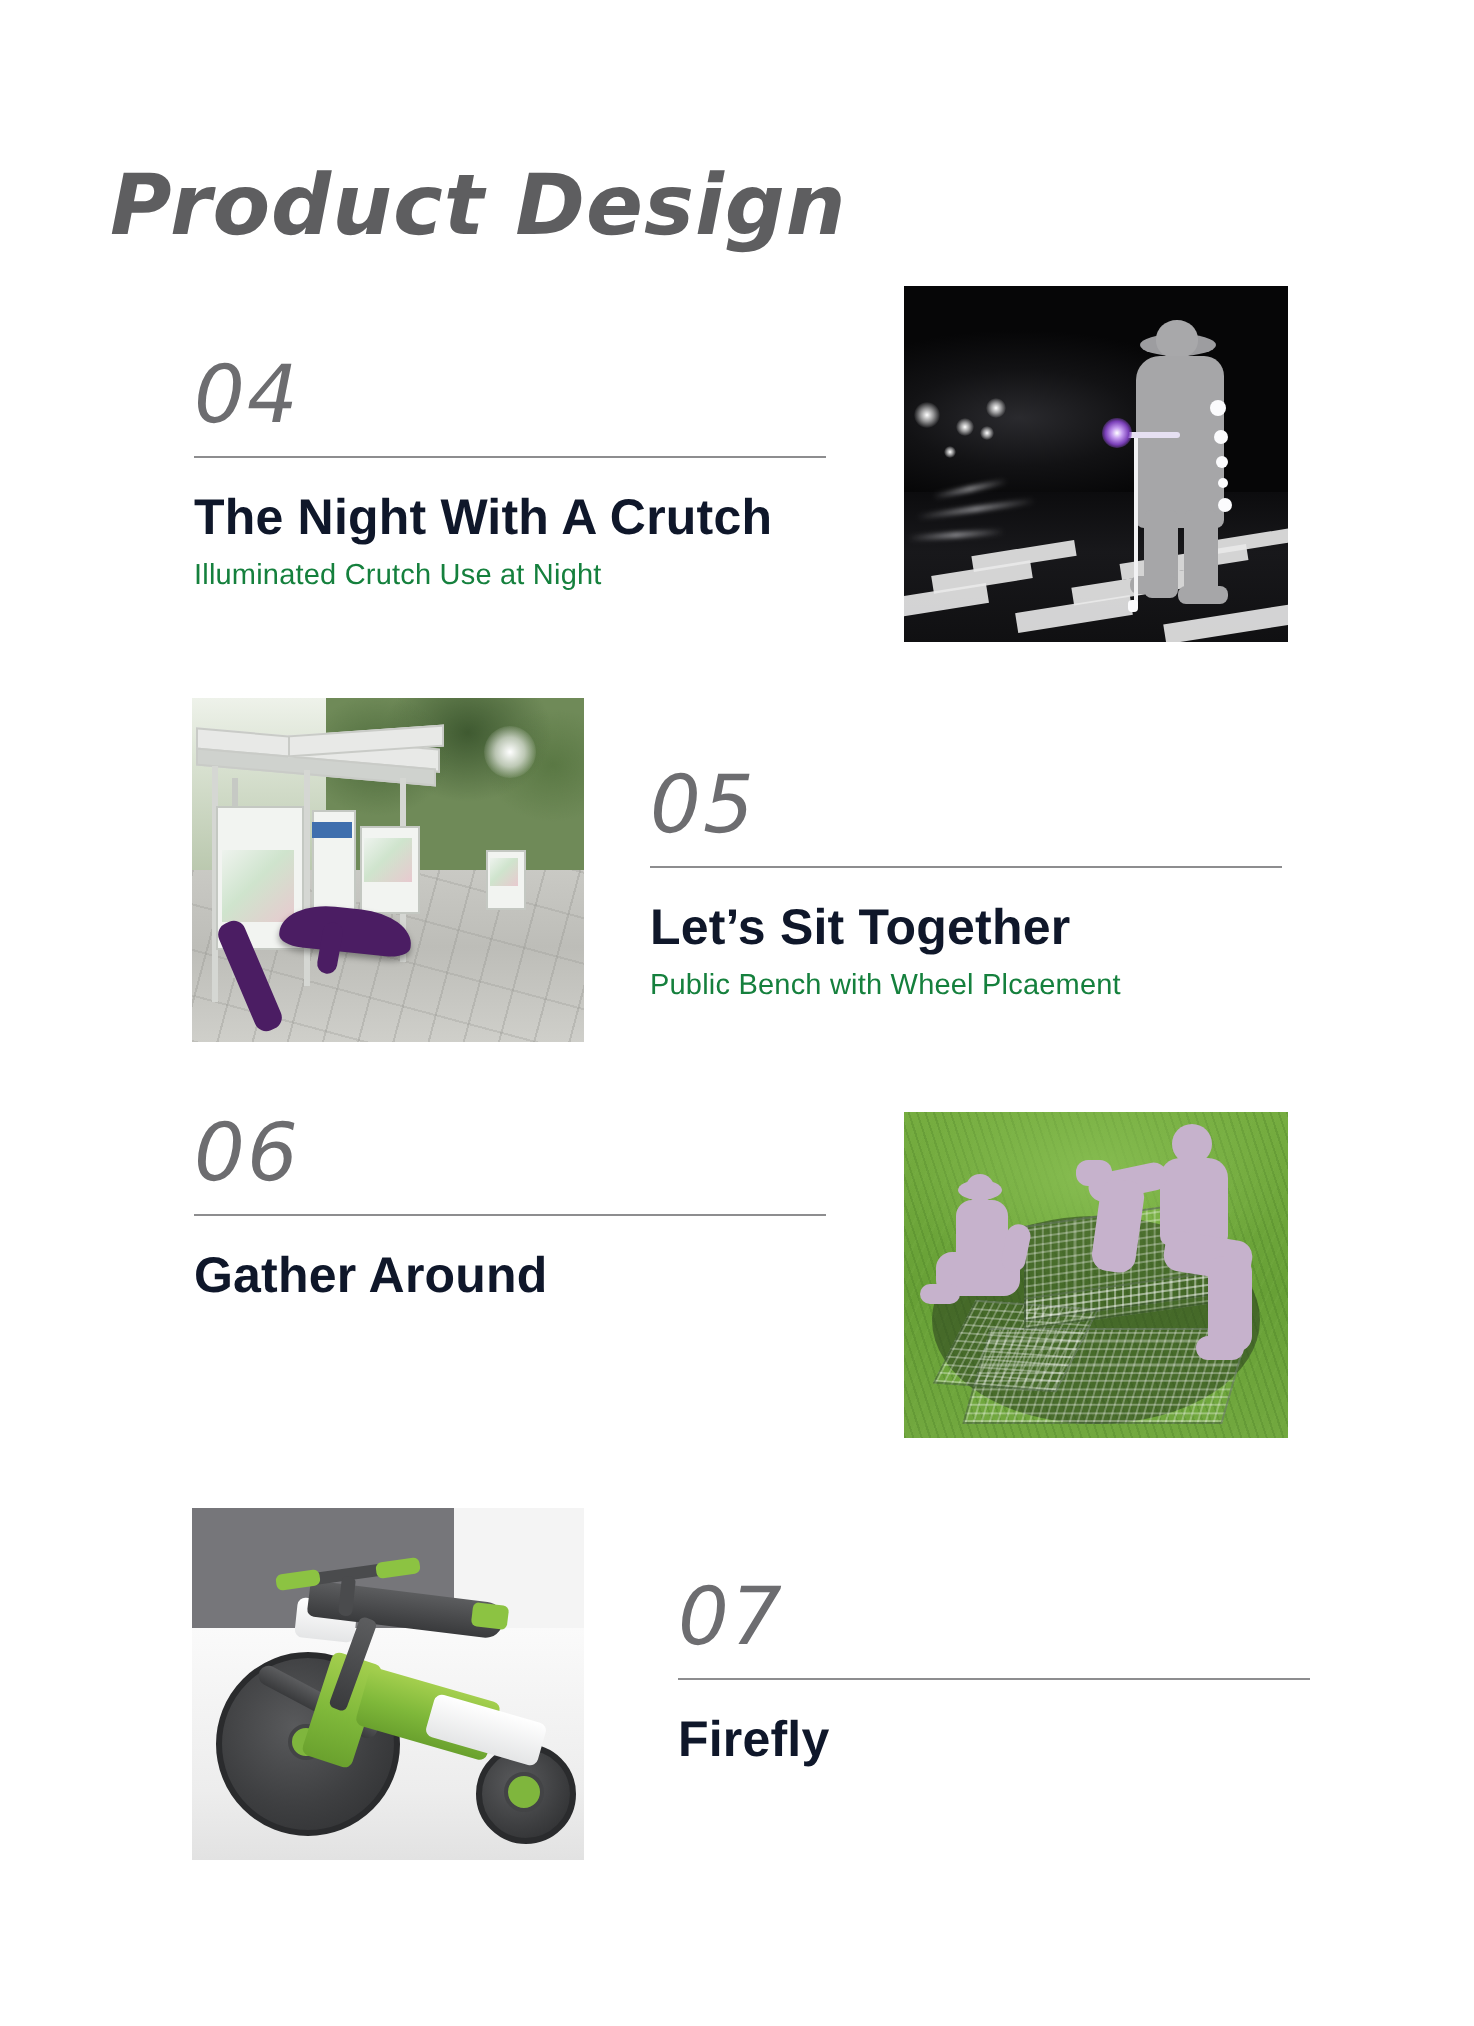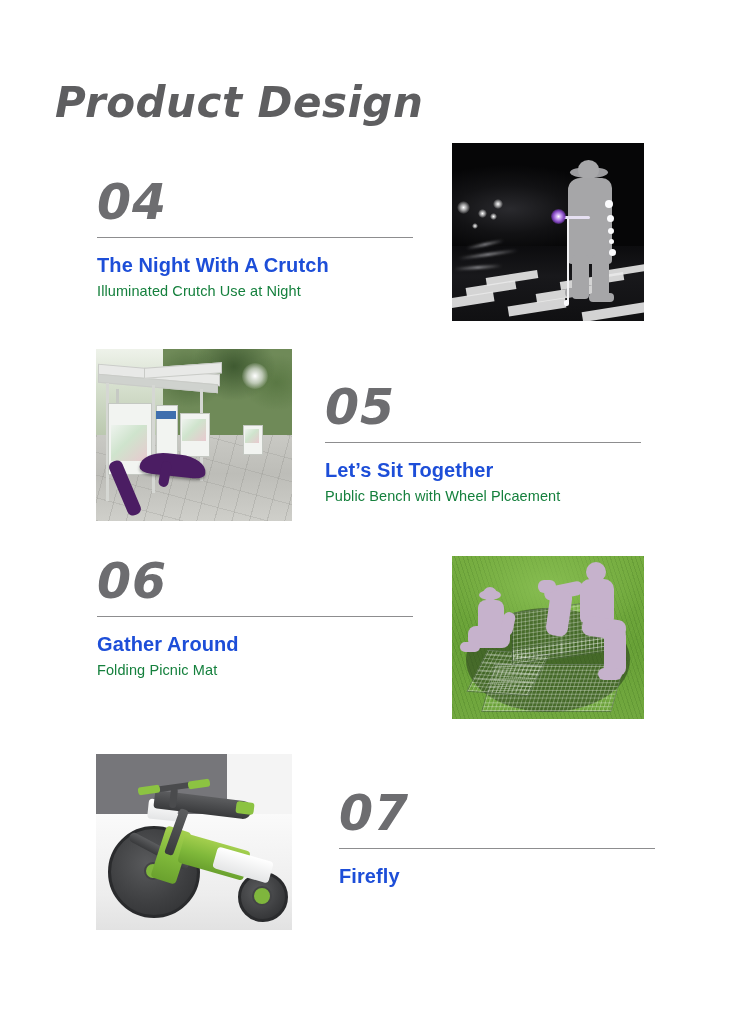--- a/index.html
+++ b/index.html
@@ -39,39 +39,39 @@
 
   
   .entry {
     position: absolute;
   }
   .entry-text {
     position: absolute;
     width: 320px;
   }
   .entry-number {
-    font-size: 49px;
+    font-size: 40px;
     font-style: italic;
-    font-weight: 700;
+    font-weight: 400;
     color: #6d6d70;
     line-height: 1.0;
     letter-spacing: 1px;
     font-family: "DejaVu Sans", "Liberation Sans", sans-serif;
   }
   .entry-rule {
     margin-top: 10px;
     width: 316px;
     height: 1px;
     background: #8d8d8f;
   }
   .entry-title {
     margin-top: 16px;
-    font-size: 20px;
+    font-size: 25px;
     font-weight: bold;
-    color: #1d4ed8;
+    color: #0f172a;
     letter-spacing: 0.1px;
     white-space: nowrap;
   }
   .entry-sub {
     margin-top: 6px;
     font-size: 14.5px;
     font-weight: 400;
     color: #15803d;
     letter-spacing: 0.1px;
     white-space: nowrap;
@@ -404,21 +404,20 @@
       <div class="pm-fig" style="left:96px;  top:34px; width:22px; height:46px; border-radius:8px; transform:rotate(8deg);"></div>
       <div class="pm-fig" style="left:130px; top:62px; width:44px; height:20px; border-radius:8px; transform:rotate(9deg);"></div>
       <div class="pm-fig" style="left:152px; top:72px; width:22px; height:48px; border-radius:8px;"></div>
       <div class="pm-fig" style="left:146px; top:112px; width:24px; height:12px; border-radius:6px;"></div>
     </div>
 
     <div class="entry-text" style="left:97px; top:557px;">
       <div class="entry-number">06</div>
       <div class="entry-rule"></div>
       <div class="entry-title">Gather Around</div>
-      <div class="entry-sub">Folding Picnic Mat</div>
     </div>
   </div>
 
   <div class="entry">
 
     <div class="thumb img-bike" style="left:96px; top:754px; width:196px; height:176px;">
       <div class="bk-graybox"></div>
       <div class="bk-floor"></div>
 
       <div class="bk-wheel-big" style="left:12px; top:72px; width:86px; height:86px;"></div>

